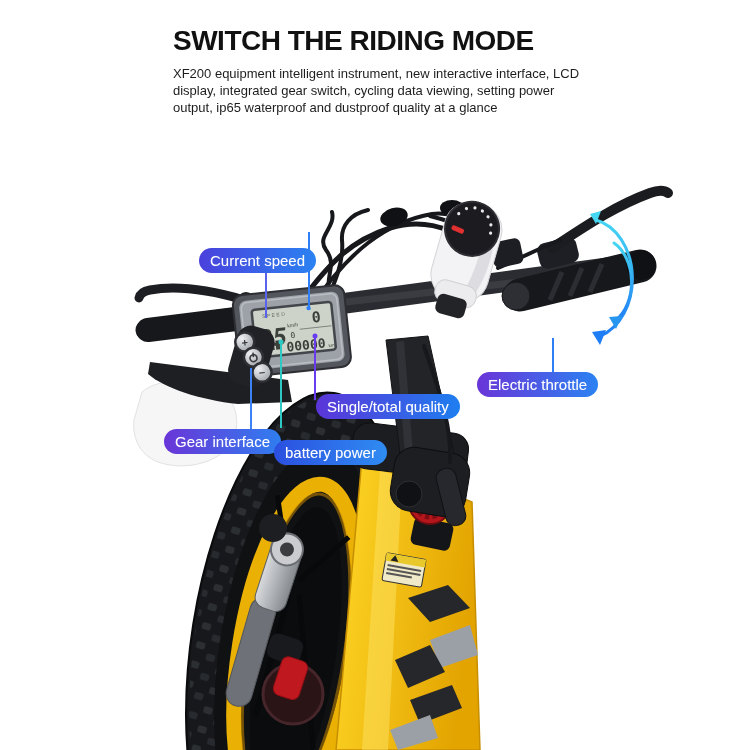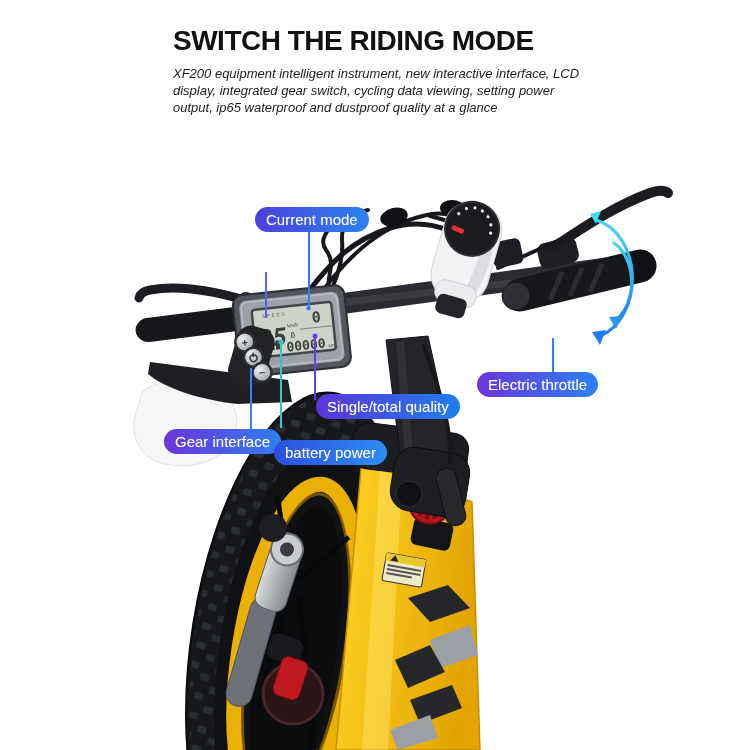--- a/index.html
+++ b/index.html
@@ -1,20 +1,20 @@
 <!DOCTYPE html>
 <html><head>
 <meta charset="utf-8">
 <style>
   html,body{margin:0;padding:0;background:#ffffff;}
   #stage{position:relative;width:690px;height:750px;background:#ffffff;overflow:hidden;
          font-family:"Liberation Sans",sans-serif;}
   .header{position:absolute;left:173px;top:26px;width:424px;}
   .title{margin:0;font-size:28px;font-weight:700;color:#111;letter-spacing:-0.5px;line-height:1.05;}
-  .desc{margin:10px 0 0 0;font-size:13px;line-height:17px;color:#1d1d1d;font-style:italic;}
+  .desc{margin:10px 0 0 0;font-size:13px;line-height:17px;color:#1d1d1d;}
   #bike-svg{position:absolute;left:0;top:0;width:750px;height:750px;}
   .pill{position:absolute;color:#fff;font-size:15px;line-height:19px;padding:3px 11px;
         border-radius:14px;white-space:nowrap;background:linear-gradient(90deg,#5638d8,#1f7ef5);
         text-shadow:0 0 1px rgba(255,255,255,.25);}
   .pill-current-mode{left:255px;top:207px;}
   .pill-current-speed{left:199px;top:248px;}
   .pill-gear-switching{left:164px;top:429px;}
   .pill-battery-power{left:274px;top:424px;}
   .pill-single-total-mileage{left:316px;top:394px;}
   .pill-electric-throttle{left:477px;top:372px;text-align:center;}
@@ -227,18 +227,18 @@
       <line x1="266" y1="272" x2="266" y2="318" stroke="#5a63ee"></line>
       <line x1="251" y1="368" x2="251" y2="433" stroke="#3b82f6"></line>
       <line x1="281" y1="342" x2="281" y2="428" stroke="#2fc9c4"></line>
       <line x1="315" y1="336" x2="315" y2="400" stroke="#6a3cf0"></line>
       <line x1="553" y1="338" x2="553" y2="376" stroke="#2e7ef5"></line>
       <circle cx="281" cy="342" r="2.5" fill="#2fc9c4"></circle>
       <circle cx="315" cy="336" r="2.5" fill="#6a3cf0"></circle>
     </g>
   </svg>
 
-  <div class="pill pill-current-mode" style="background: linear-gradient(90deg, rgb(74, 65, 220), rgb(43, 130, 242));">Current mode</div>
+  <div class="pill pill-current-speed" style="background: linear-gradient(90deg, rgb(74, 65, 220), rgb(43, 130, 242));">Current speed</div>
   <div class="pill pill-gear-switching" style="background: linear-gradient(90deg, rgb(106, 53, 216), rgb(47, 126, 240));">Gear interface</div>
   <div class="pill pill-battery-power" style="background: linear-gradient(90deg, rgb(43, 79, 224), rgb(47, 140, 242)); margin-top: 16px;">battery power</div>
   <div class="pill pill-single-total-mileage" style="background: linear-gradient(90deg, rgb(91, 53, 216), rgb(30, 126, 240));">Single/total quality</div>
   <div class="pill pill-electric-throttle" style="background: linear-gradient(90deg, rgb(106, 53, 216), rgb(43, 130, 242));">Electric throttle</div>
 </div>
 
 </body></html>

